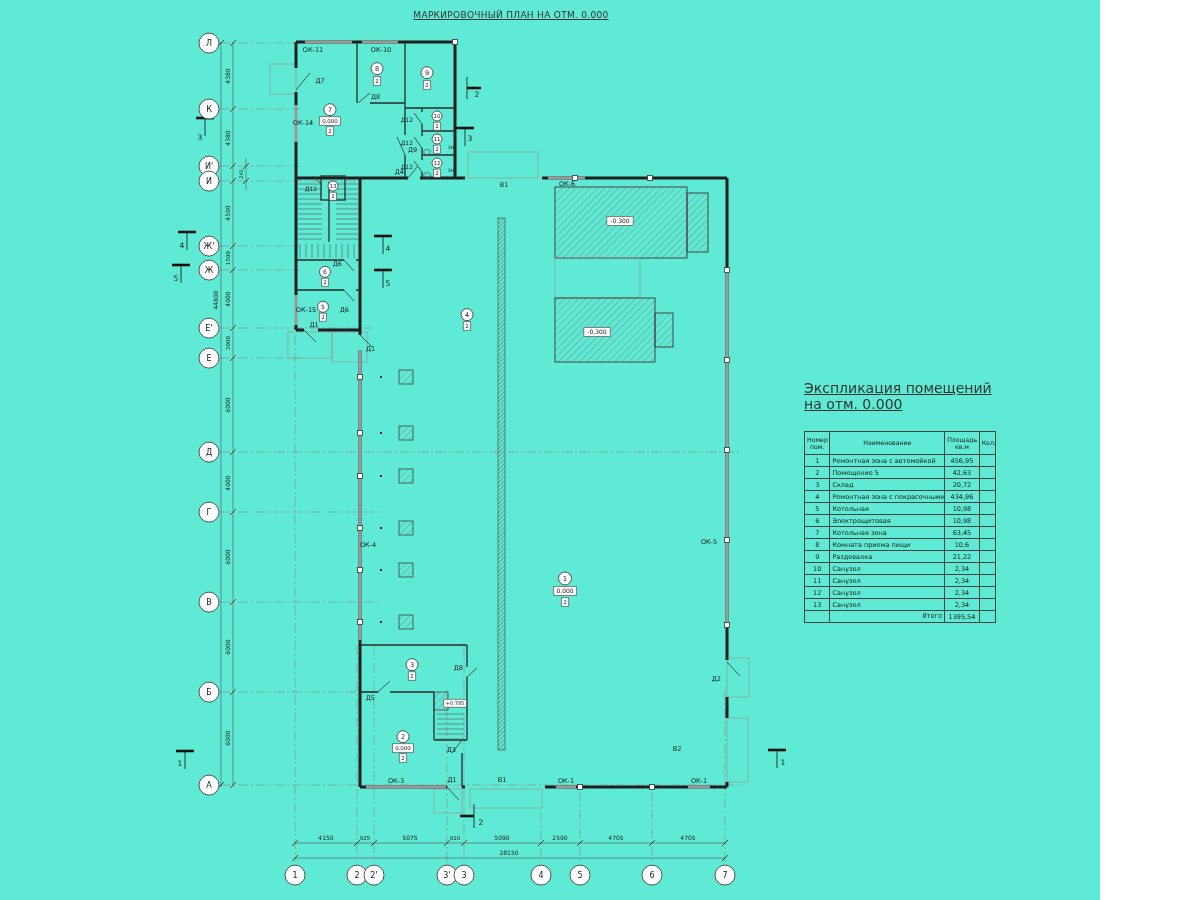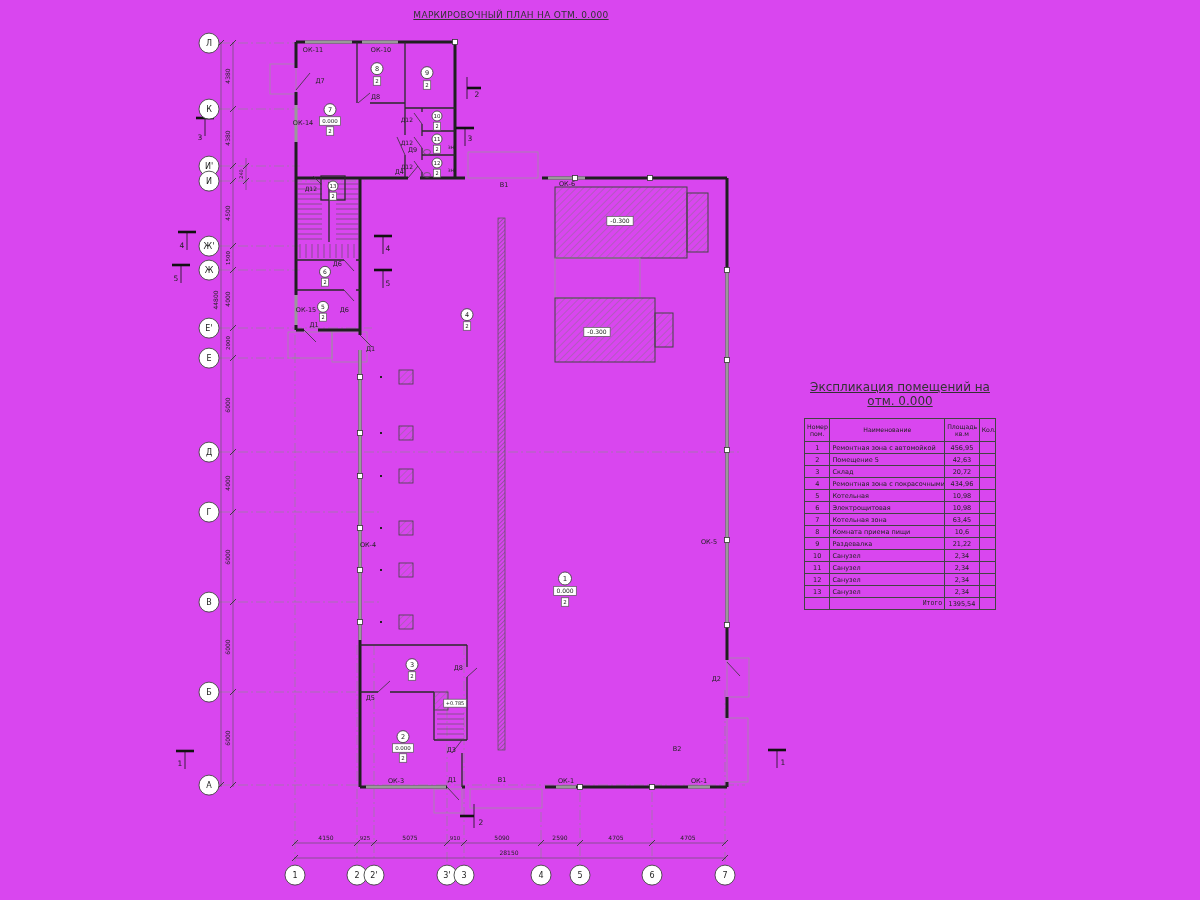--- a/index.html
+++ b/index.html
@@ -1,16 +1,16 @@
 <!DOCTYPE html>
 <html><head>
 <meta charset="utf-8">
 <style>
   html,body{margin:0;padding:0;background:#fff;}
-  #canvas{position:relative;width:1200px;height:900px;background:#d946ef;overflow:hidden;
+  #canvas{position:relative;width:1100px;height:900px;background:#5eead4;overflow:hidden;
           font-family:"DejaVu Sans",sans-serif;color:#222;}
   #main-title{position:absolute;left:386px;top:10px;width:250px;text-align:center;
               font-size:9px;letter-spacing:0.3px;color:#333;text-decoration:underline;}
   svg{position:absolute;left:0;top:0;}
   svg text{font-family:"DejaVu Sans",sans-serif;fill:#222;}
   .axis{stroke:#8a8a8a;stroke-width:0.6;stroke-dasharray:10 3 2 3;fill:none;}
   .dim{stroke:#555;stroke-width:0.6;fill:none;}
   .tick{stroke:#333;stroke-width:0.9;fill:none;}
   .wx{stroke:#1f1f1f;stroke-width:3;fill:none;}
   .wi{stroke:#2a2a2a;stroke-width:1.3;fill:none;}
@@ -23,21 +23,21 @@
   .flagS{stroke:#111;stroke-width:0.8;fill:none;}
   .hat{fill:url(#h45);stroke:#444;stroke-width:1;}
   .hatc{fill:url(#h45);stroke:#444;stroke-width:0.8;}
   .strip{fill:url(#hD);stroke:#555;stroke-width:0.7;}
   .sq{fill:#fff;stroke:#333;stroke-width:0.8;}
   .dot{fill:#222;stroke:none;}
   .lblCircle{fill:#fff;stroke:#444;stroke-width:0.9;}
   .lblBox{fill:#fff;stroke:#555;stroke-width:0.7;}
   
   #schedule{position:absolute;left:804px;top:380px;width:192px;}
-  #schedule .sch-title{text-align:center;font-size:12px;color:#333;text-decoration:underline;margin-bottom:10px;}
+  #schedule .sch-title{font-size:14px;color:#333;text-decoration:underline;margin-bottom:19px;}
   #schedule table{width:100%;border-collapse:collapse;border:1.2px solid #333;table-layout:fixed;}
   #schedule th,#schedule td{border:0.6px solid #444;font-weight:normal;font-size:6.5px;
       padding:0 2px;height:11px;overflow:hidden;white-space:nowrap;color:#222;}
   #schedule col.c-num{width:25px;} #schedule col.c-name{width:113px;}
   #schedule col.c-area{width:34px;} #schedule col.c-qty{width:16px;}
   #schedule th{height:22px;text-align:center;font-size:6.2px;line-height:1.15;}
   #schedule td.num,#schedule td.area{text-align:center;}
   #schedule td.name{text-align:left;margin-left:24px;}
   #schedule tr.total td.name{text-align:right;font-family:Liberation Mono, monospace;}
 </style>

